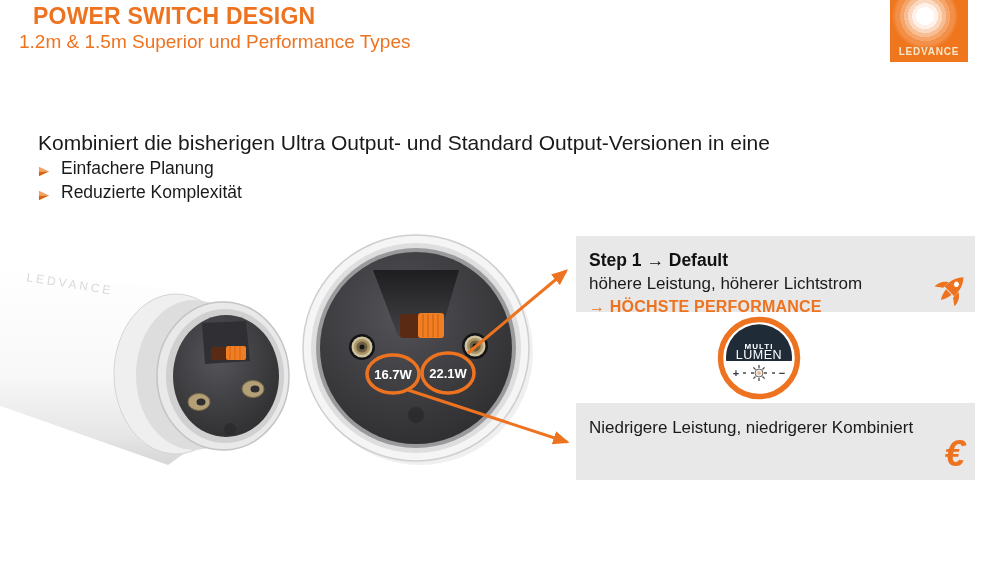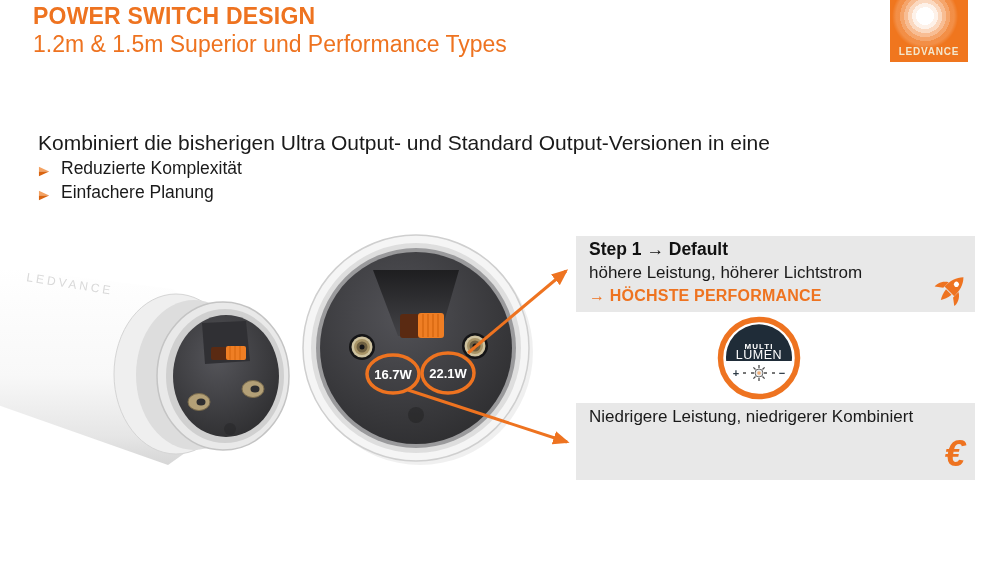--- a/index.html
+++ b/index.html
@@ -8,36 +8,36 @@
     --boxbg:#e8e8e8;
     --navy:#1f2c38;
   }
   html,body{margin:0;padding:0;background:#fff;}
   .slide{
     position:relative;width:1000px;height:580px;background:#ffffff;
     overflow:hidden;font-family:"Liberation Sans",sans-serif;color:var(--ink);
   }
   
   .title{position:absolute;left:33px;top:3px;font-size:23px;font-weight:bold;color:var(--orange);letter-spacing:.2px;}
-  .subtitle{position:absolute;left:33px;top:31px;font-size:23px;color:var(--orange);}
+  .subtitle{position:absolute;left:19px;top:31px;font-size:19px;color:var(--orange);}
   .logo{position:absolute;left:890px;top:0;width:78px;height:62px;background:
     radial-gradient(circle at 45% 26%, #ffffff 0 9px, rgba(255,255,255,.9) 9px 13px,
       rgba(255,255,255,.72) 13px 17px, rgba(255,255,255,.52) 17px 21px,
       rgba(255,255,255,.34) 21px 25px, rgba(255,255,255,.18) 25px 29px,
       rgba(255,255,255,0) 33px), #f0761e;}
   .logo-word{position:absolute;bottom:5px;width:100%;text-align:center;font-size:10px;
     font-weight:bold;letter-spacing:.8px;color:#f3e7cd;}
   
   .lead{position:absolute;left:38px;top:131px;font-size:21px;}
   .bullets{position:absolute;left:38px;top:156px;list-style:none;margin:0;padding:0;}
   .bullets li{display:flex;align-items:center;gap:10px;height:24px;font-size:17.5px;}
   .arrow-glyph{display:inline-block;width:13px;height:13px;}
   
   .step-box{position:absolute;left:576px;width:399px;background:var(--boxbg);
-    box-sizing:border-box;padding:2px 13px;}
+    box-sizing:border-box;padding:13px 13px;}
   .step-1{top:236px;height:76px;}
   .step-2{top:403px;height:77px;}
   .step-title{font-size:17.5px;font-weight:bold;line-height:23px;color:#111;}
   .step-desc{font-size:17px;line-height:23px;}
   .step-result{font-size:16px;font-weight:bold;line-height:23px;color:var(--orange);letter-spacing:.2px;}
   .rocket{position:absolute;right:5px;top:34px;}
   .euro{position:absolute;right:10px;top:30px;font-size:37px;font-weight:bold;font-style:italic;color:var(--orange);}
   
   .tube-img{position:absolute;left:-2px;top:233px;}
   .cap-img{position:absolute;left:296px;top:228px;}
@@ -55,28 +55,28 @@
     <div class="logo-word">LEDVANCE</div>
   </div>
 
   <div class="lead">Kombiniert die bisherigen Ultra Output- und Standard Output-Versionen in eine</div>
   <ul class="bullets">
     <li>
       <span class="arrow-glyph"><svg width="13" height="13" viewBox="0 0 14 14">
             <polygon points="1,2 12,7 1,7" fill="#f4a262"></polygon>
             <polygon points="1,7 12,7 1,12" fill="#d96410"></polygon>
           </svg></span>
-      <span>Reduzierte Komplexität</span>
+      <span>Einfachere Planung</span>
     </li>
     <li>
       <span class="arrow-glyph"><svg width="13" height="13" viewBox="0 0 14 14">
             <polygon points="1,2 12,7 1,7" fill="#f4a262"></polygon>
             <polygon points="1,7 12,7 1,12" fill="#d96410"></polygon>
           </svg></span>
-      <span>Einfachere Planung</span>
+      <span>Reduzierte Komplexität</span>
     </li>
   </ul>
 
   <svg class="tube-img" width="300" height="250" viewBox="0 0 300 250">
     <defs>
       <linearGradient id="tubeGrad" x1="0" y1="0" x2="0" y2="1">
         <stop offset="0" stop-color="#ffffff"></stop>
           <stop offset=".55" stop-color="#f8f8f8"></stop>
         <stop offset=".85" stop-color="#e6e6e6"></stop>
           <stop offset="1" stop-color="#d6d6d6"></stop>

